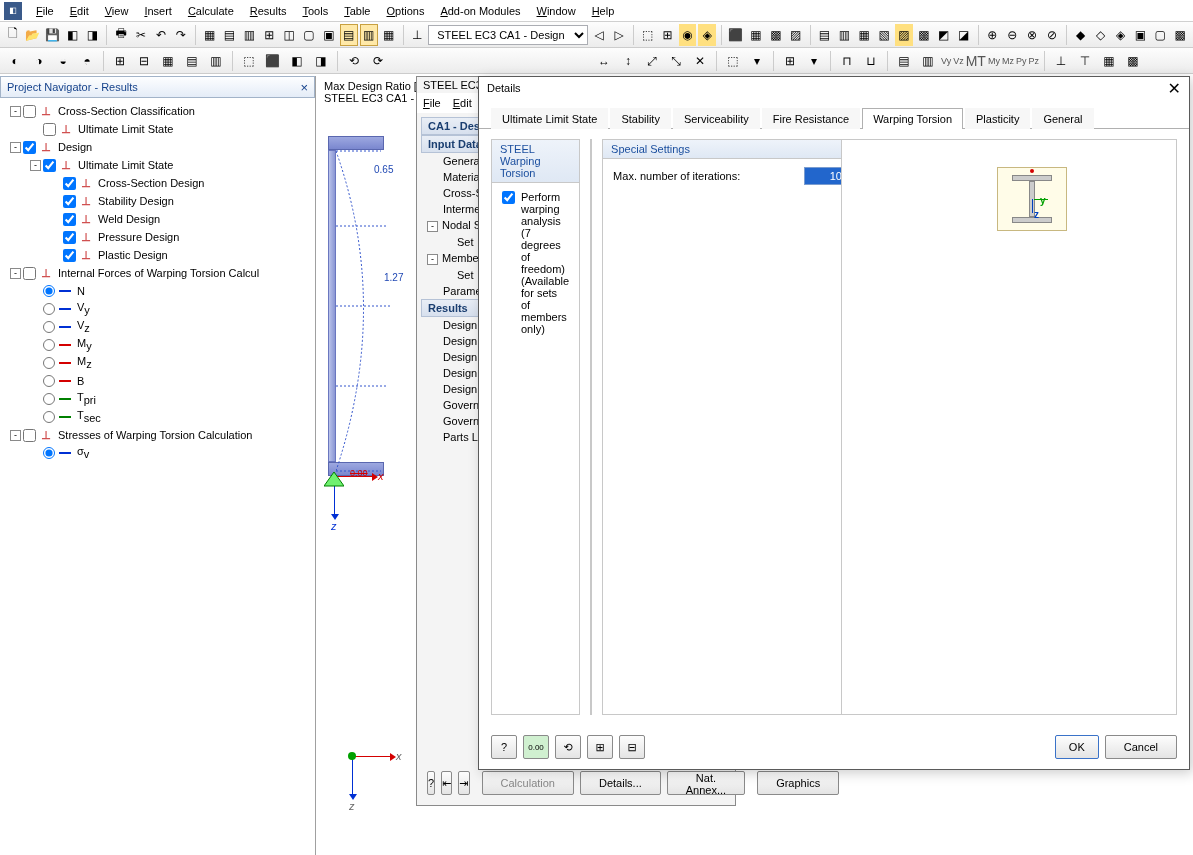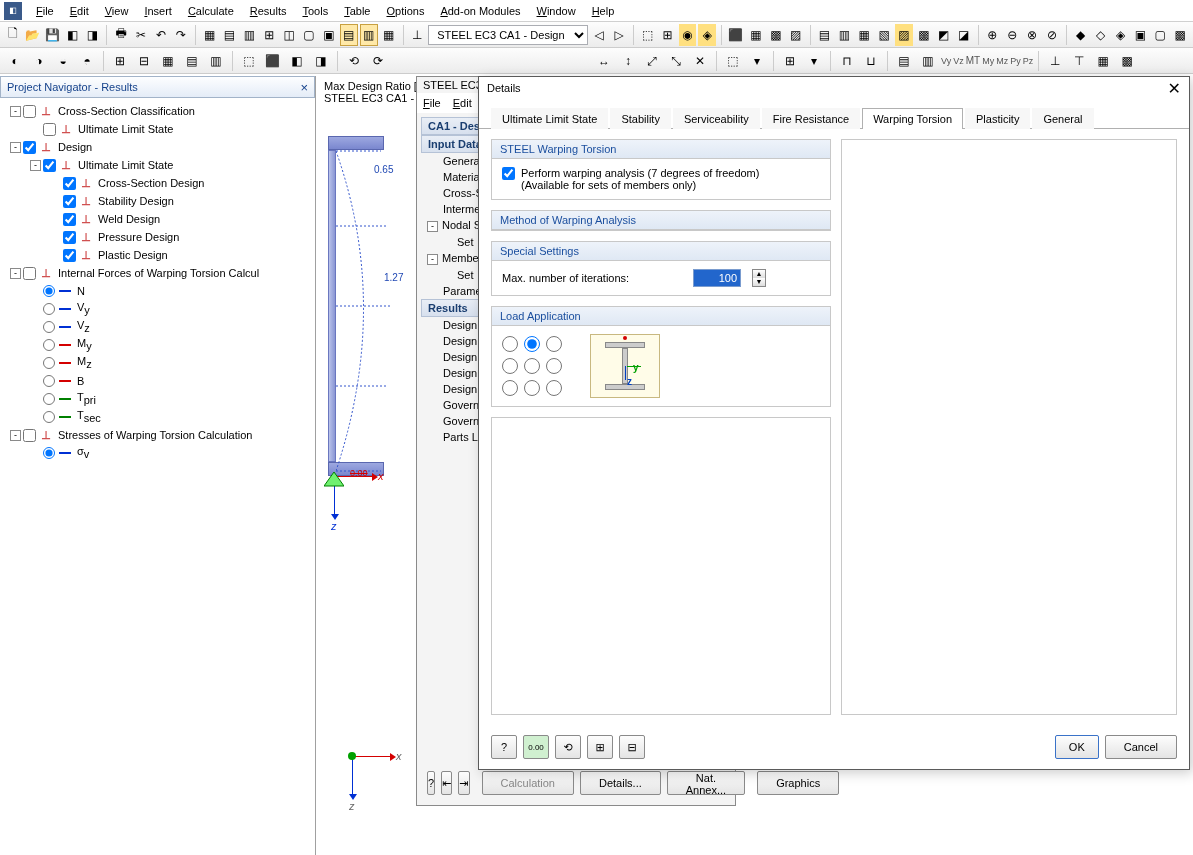--- a/index.html
+++ b/index.html
@@ -55,21 +55,21 @@
 
 
 .dialog { position:absolute; top:76px; left:478px; width:712px; height:694px; background:#fff; border:1px solid #5a5a5a; box-shadow: 3px 3px 12px rgba(0,0,0,0.2); display:flex; flex-direction:column; }
 .dialog-title { height:22px; display:flex; align-items:center; justify-content:space-between; padding:0 8px; background:#fff; }
 .dialog-title .x { font-size:16px; font-family: Arial; cursor:pointer; }
 .tabstrip { display:flex; padding: 0 12px; border-bottom:1px solid #b0b0b0; margin-top:8px; }
 .tab { padding:4px 10px; border:1px solid transparent; border-bottom:none; margin-right:2px; background:#f7f7f7; cursor:pointer; position:relative; top:1px; }
 .tab.active { background:#fff; border-color:#b0b0b0; }
 .dialog-body { flex:1; display:flex; gap:10px; padding:10px 12px; }
 .col { border:1px solid #c8c8c8; background:#fff; }
-.col-left { width:340px; display:flex; flex-direction:column; gap:10px; border:none; }
+.col-left { width:340px; display:flex; flex-direction:row; gap:10px; border:none; }
 .col-right { flex:1; }
 .group { border:1px solid #c8c8c8; }
 .group-title { background: linear-gradient(#eef3fa,#dfe8f4); color:#1a4e9e; padding:3px 8px; border-bottom:1px solid #c8c8c8; }
 .group-body { padding:8px 10px; }
 .chk-row { display:flex; align-items:flex-start; gap:6px; }
 .radio-row { display:flex; align-items:center; gap:6px; margin:2px 0; }
 .setting-row { display:flex; align-items:center; gap:11px; }
 .num-input { width:48px; height:18px; border:1px solid #7a9ccf; text-align:right; padding:0 3px; background:#c8dcf7; }
 .num-input.sel { background:#2266cc; color:#fff; }
 .spin { width:14px; height:18px; display:flex; flex-direction:column; border:1px solid #888; }
@@ -207,21 +207,21 @@
   <button class="tb-btn">⊞</button>
   <button class="tb-btn">▾</button>
   <div class="tb-sep"></div>
   <button class="tb-btn">⊓</button>
   <button class="tb-btn">⊔</button>
   <div class="tb-sep"></div>
   <button class="tb-btn">▤</button>
   <button class="tb-btn">▥</button>
   <span style="font-size:9px;color:#555">Vy</span>
   <span style="font-size:9px;color:#555">Vz</span>
-  <span style="font-size:10px;color:#555">MT</span>
+  <span style="font-size:14px;color:#555">MT</span>
   <span style="font-size:9px;color:#555">My</span>
   <span style="font-size:9px;color:#555">Mz</span>
   <span style="font-size:9px;color:#555">Py</span>
   <span style="font-size:9px;color:#555">Pz</span>
   <div class="tb-sep"></div>
   <button class="tb-btn">⊥</button>
   <button class="tb-btn">⊤</button>
   <button class="tb-btn">▦</button>
   <button class="tb-btn">▩</button>
 </div>
@@ -520,21 +520,20 @@
           <div class="chk-row">
             <input type="checkbox" checked="" style="">
             <div>
               <span>Perform warping analysis (7 degrees of freedom)</span><br>
               <span style="padding-left:0px">(Available for sets of members only)</span>
             </div>
           </div>
         </div>
       </div>
       <div class="group">
-        <div class="group-title">Method of Warping Analysis</div>
       </div>
       <div class="group">
         <div class="group-title">Special Settings</div>
         <div class="group-body">
           <div class="setting-row">
             <span style="width:180px">Max. number of iterations:</span>
             <input class="num-input sel" value="100" style="">
             <div class="spin">
                 <div>▲</div>
                 <div>▼</div>

